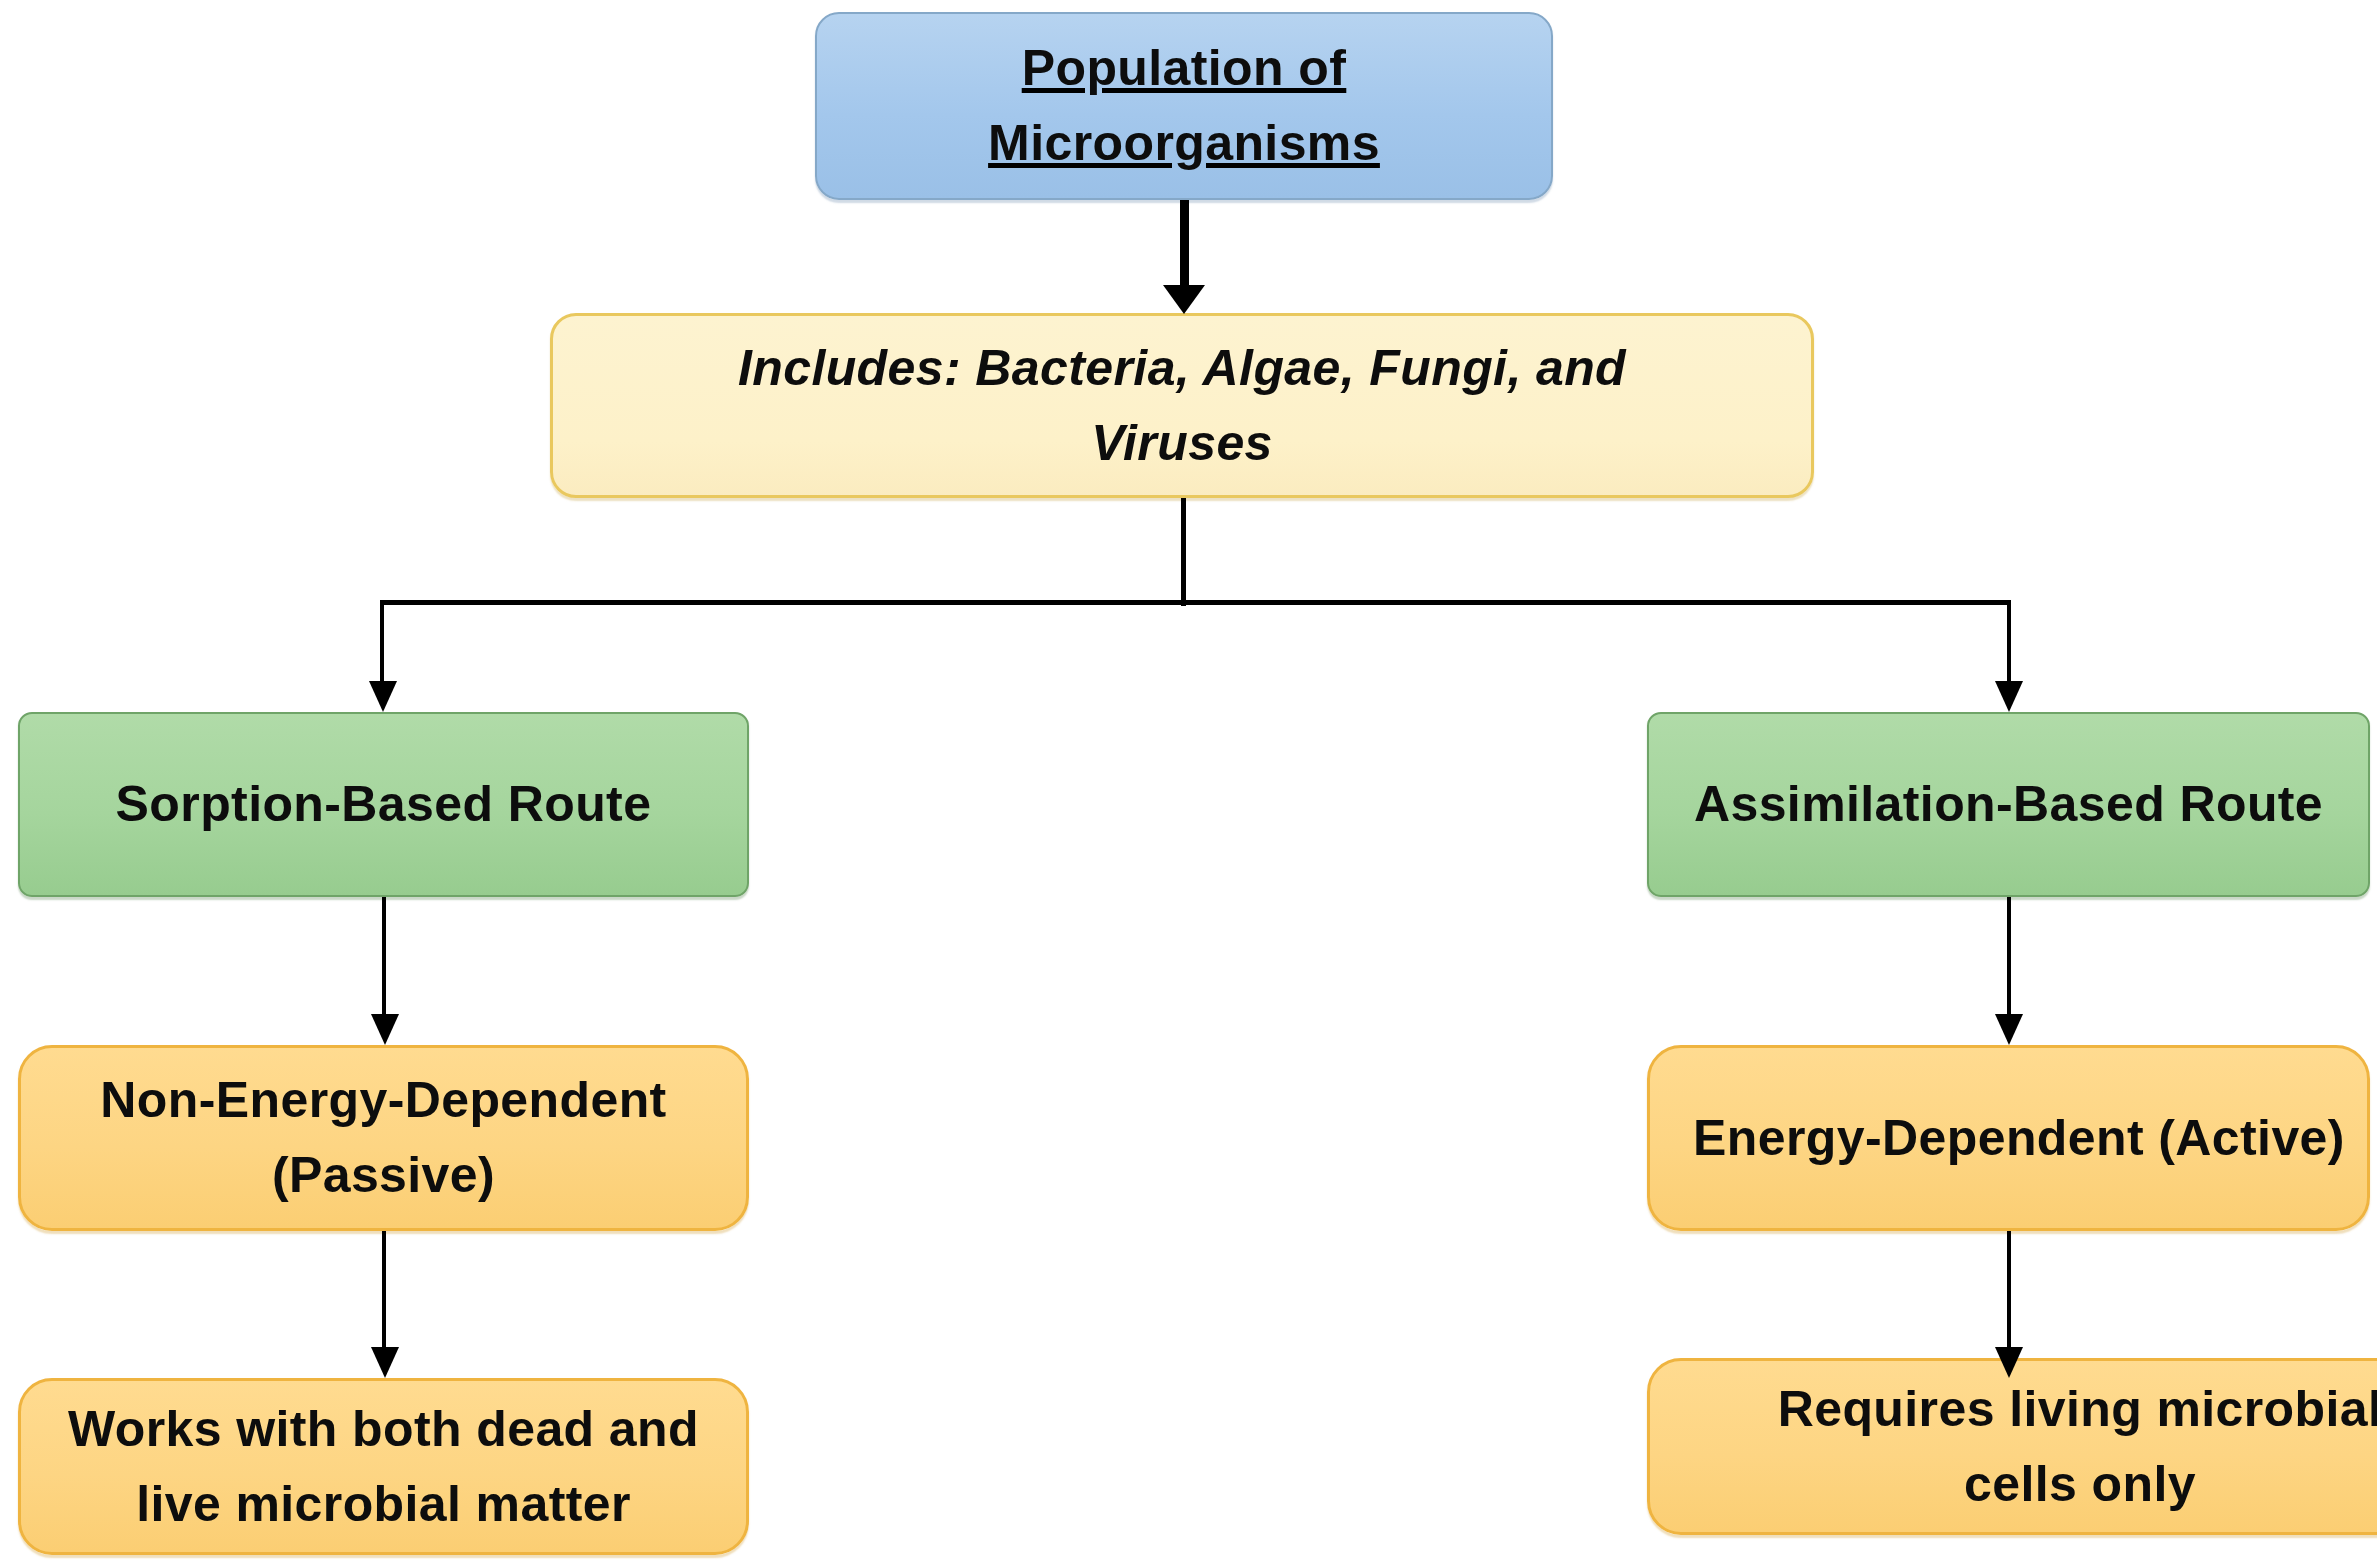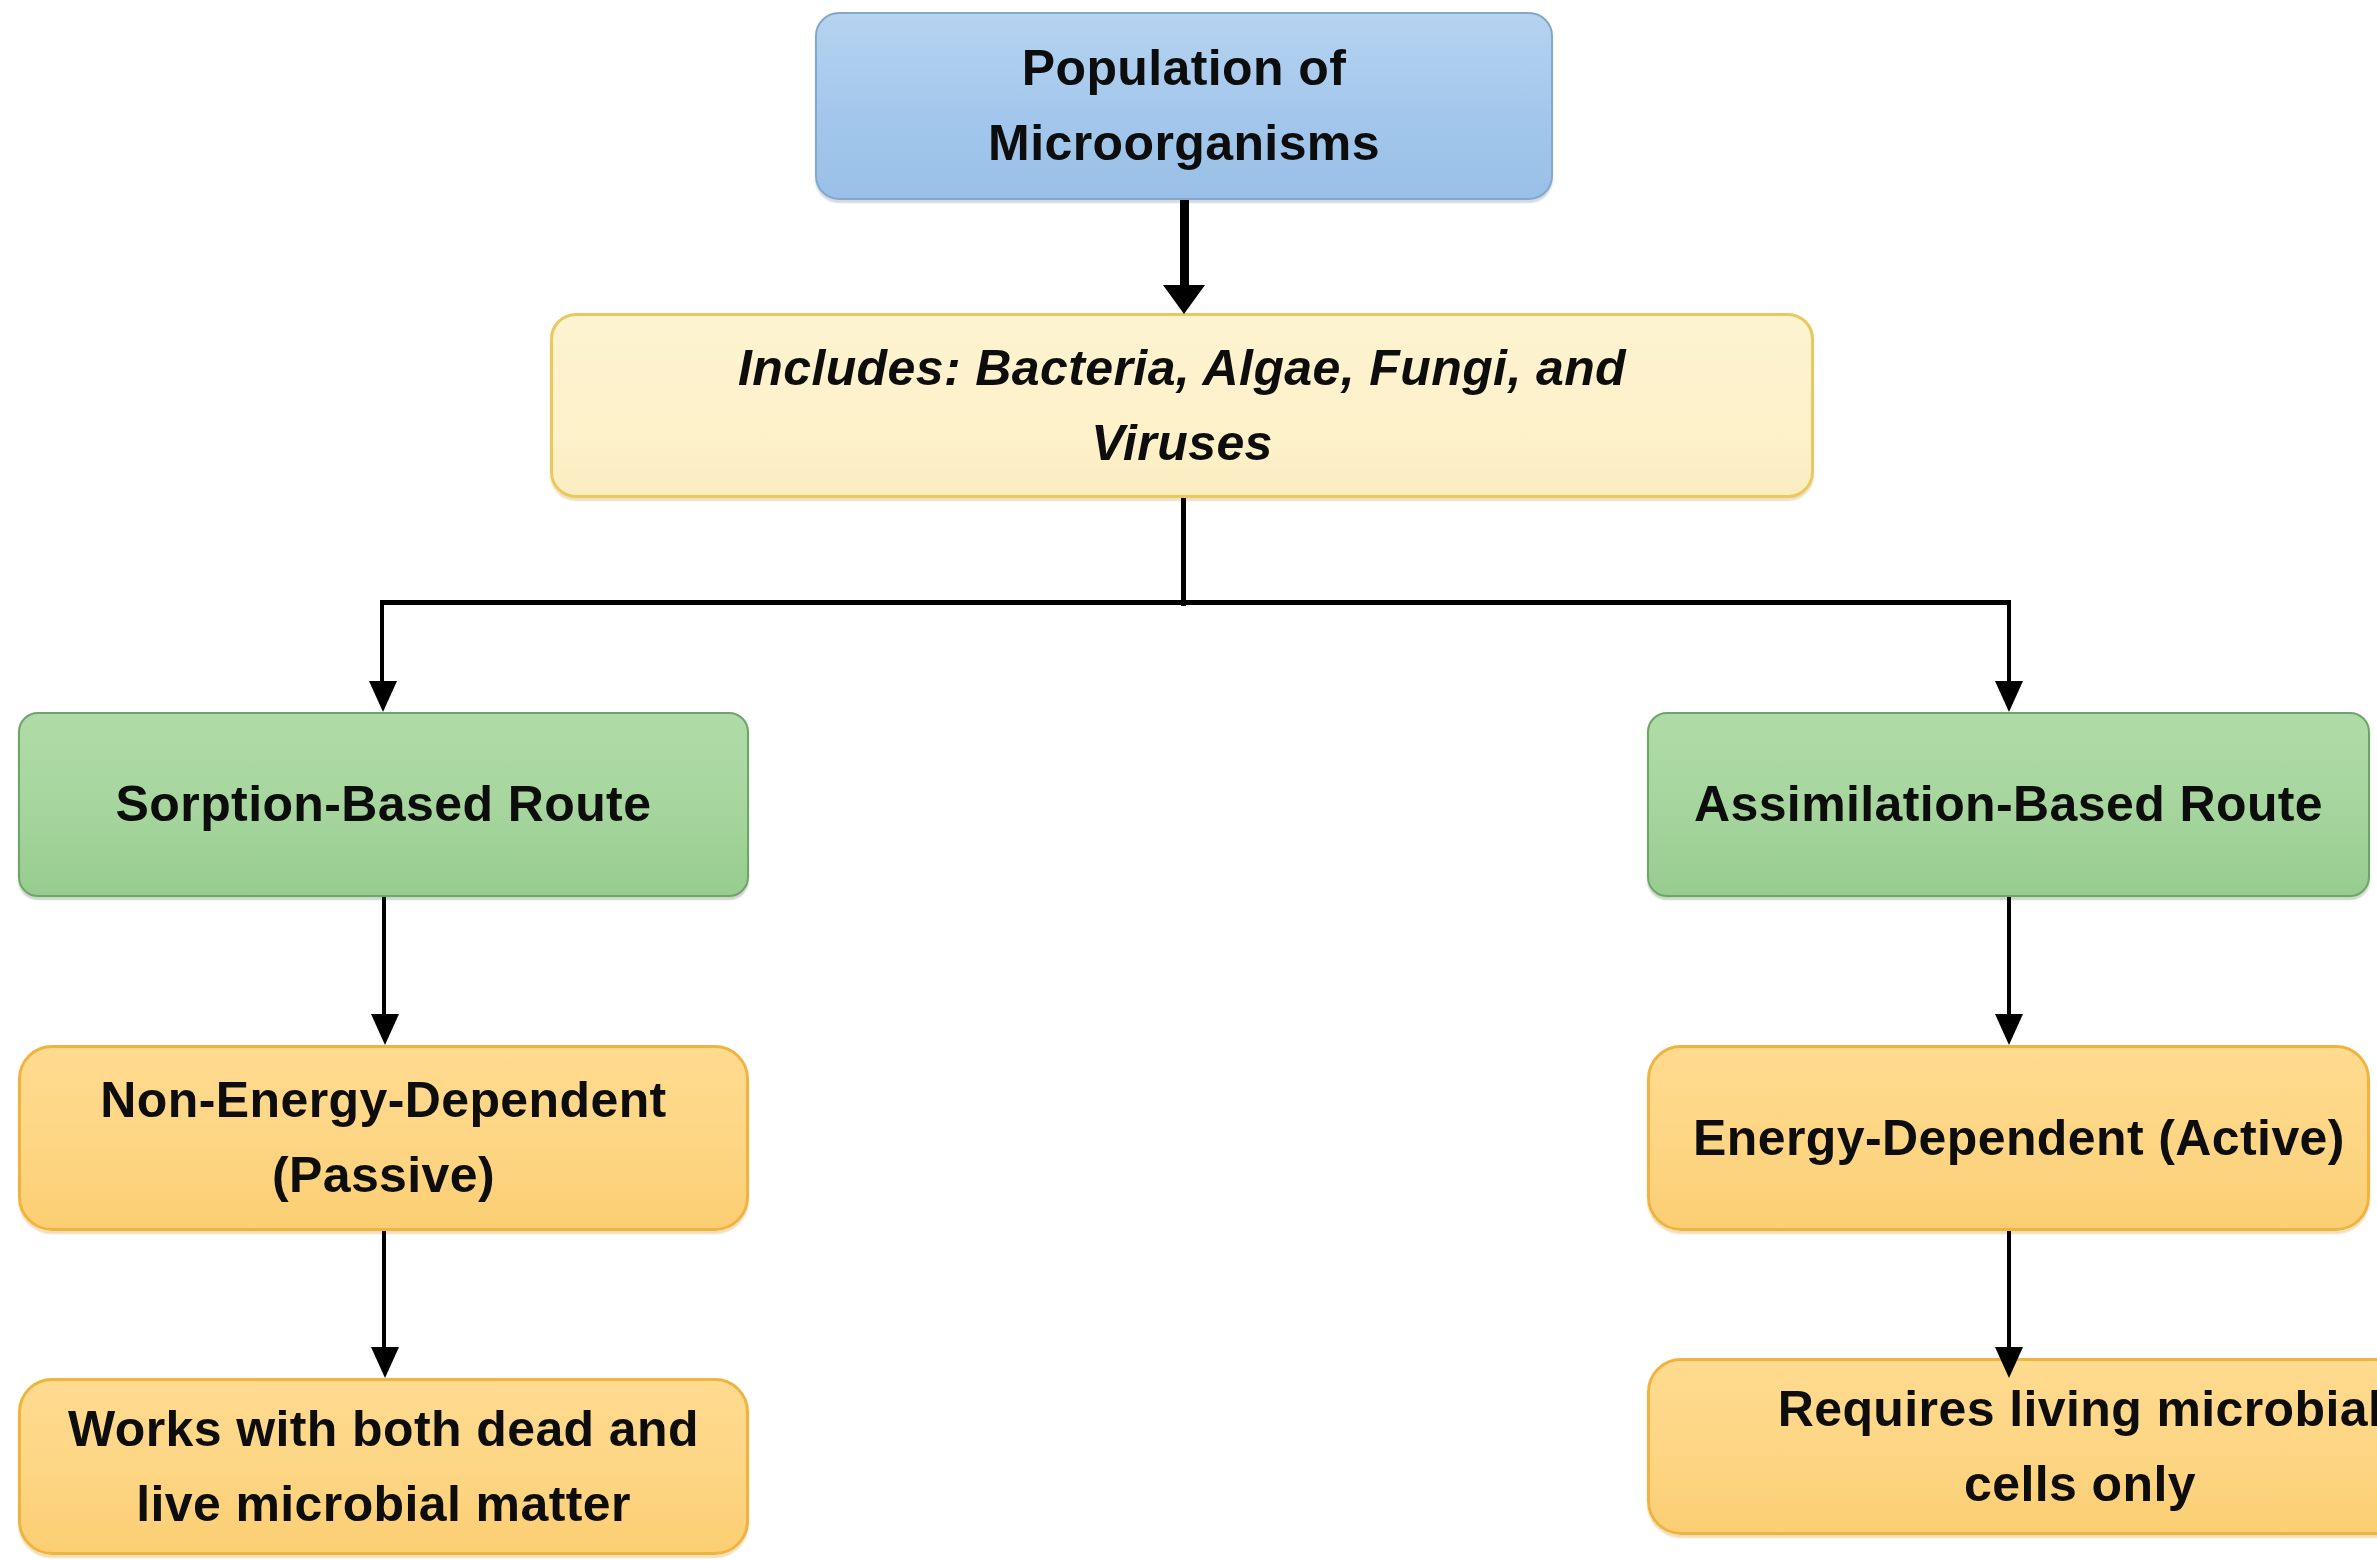--- a/index.html
+++ b/index.html
@@ -29,32 +29,33 @@
     font-size: 50px;
     line-height: 1.5;
     color: #0d0d0d;
     letter-spacing: 0.4px;
   }
   .node.blue {
     background: linear-gradient(180deg, #b6d3f0 0%, #a3c7ec 55%, #9ac0e7 100%);
     border: 2.6px solid #85a8c8;
     border-radius: 24px;
     box-shadow: 0 2.6px 1.7px rgba(120,150,180,0.35);
+    text-decoration: underline;
   }
   .node.cream {
     background: linear-gradient(180deg, #fdf3d0 0%, #fdf1c9 70%, #fbecc0 100%);
     border: 3.4px solid #e9c85e;
     border-radius: 26px;
     box-shadow: 0 2.6px 1.7px rgba(200,170,80,0.35);
     font-style: italic;
   }
   .node.green {
     background: linear-gradient(180deg, #b0dba8 0%, #a5d59d 55%, #97cc8f 100%);
     border: 2.6px solid #6fa468;
-    border-radius: 20px;
+    border-radius: 14px;
     box-shadow: 0 2.6px 1.7px rgba(100,140,95,0.35);
   }
   .node.orange {
     background: linear-gradient(180deg, #ffdb90 0%, #fdd583 55%, #fbce73 100%);
     border: 3.4px solid #efb440;
     border-radius: 34px;
     box-shadow: 0 2.6px 1.7px rgba(210,160,60,0.35);
   }
   .stem {
     position: absolute;

